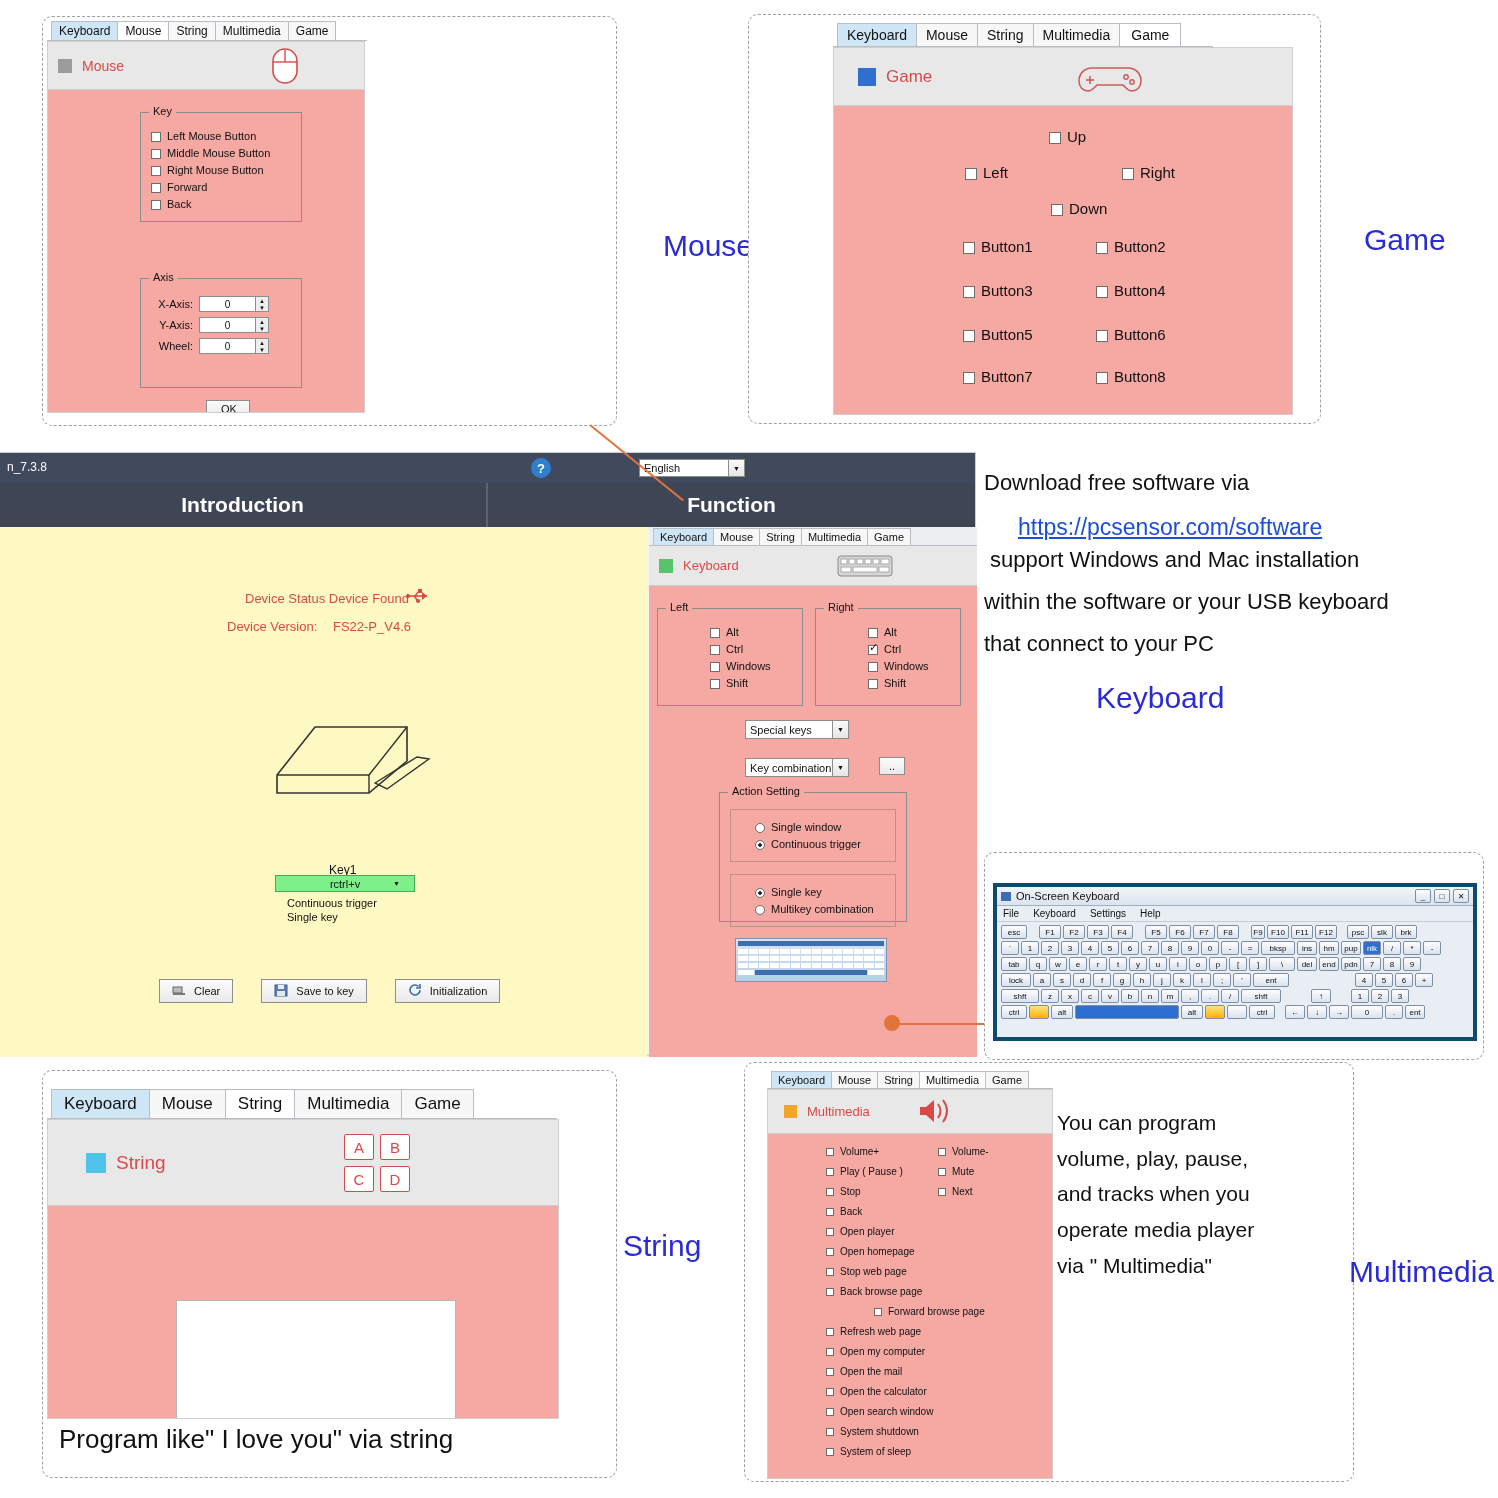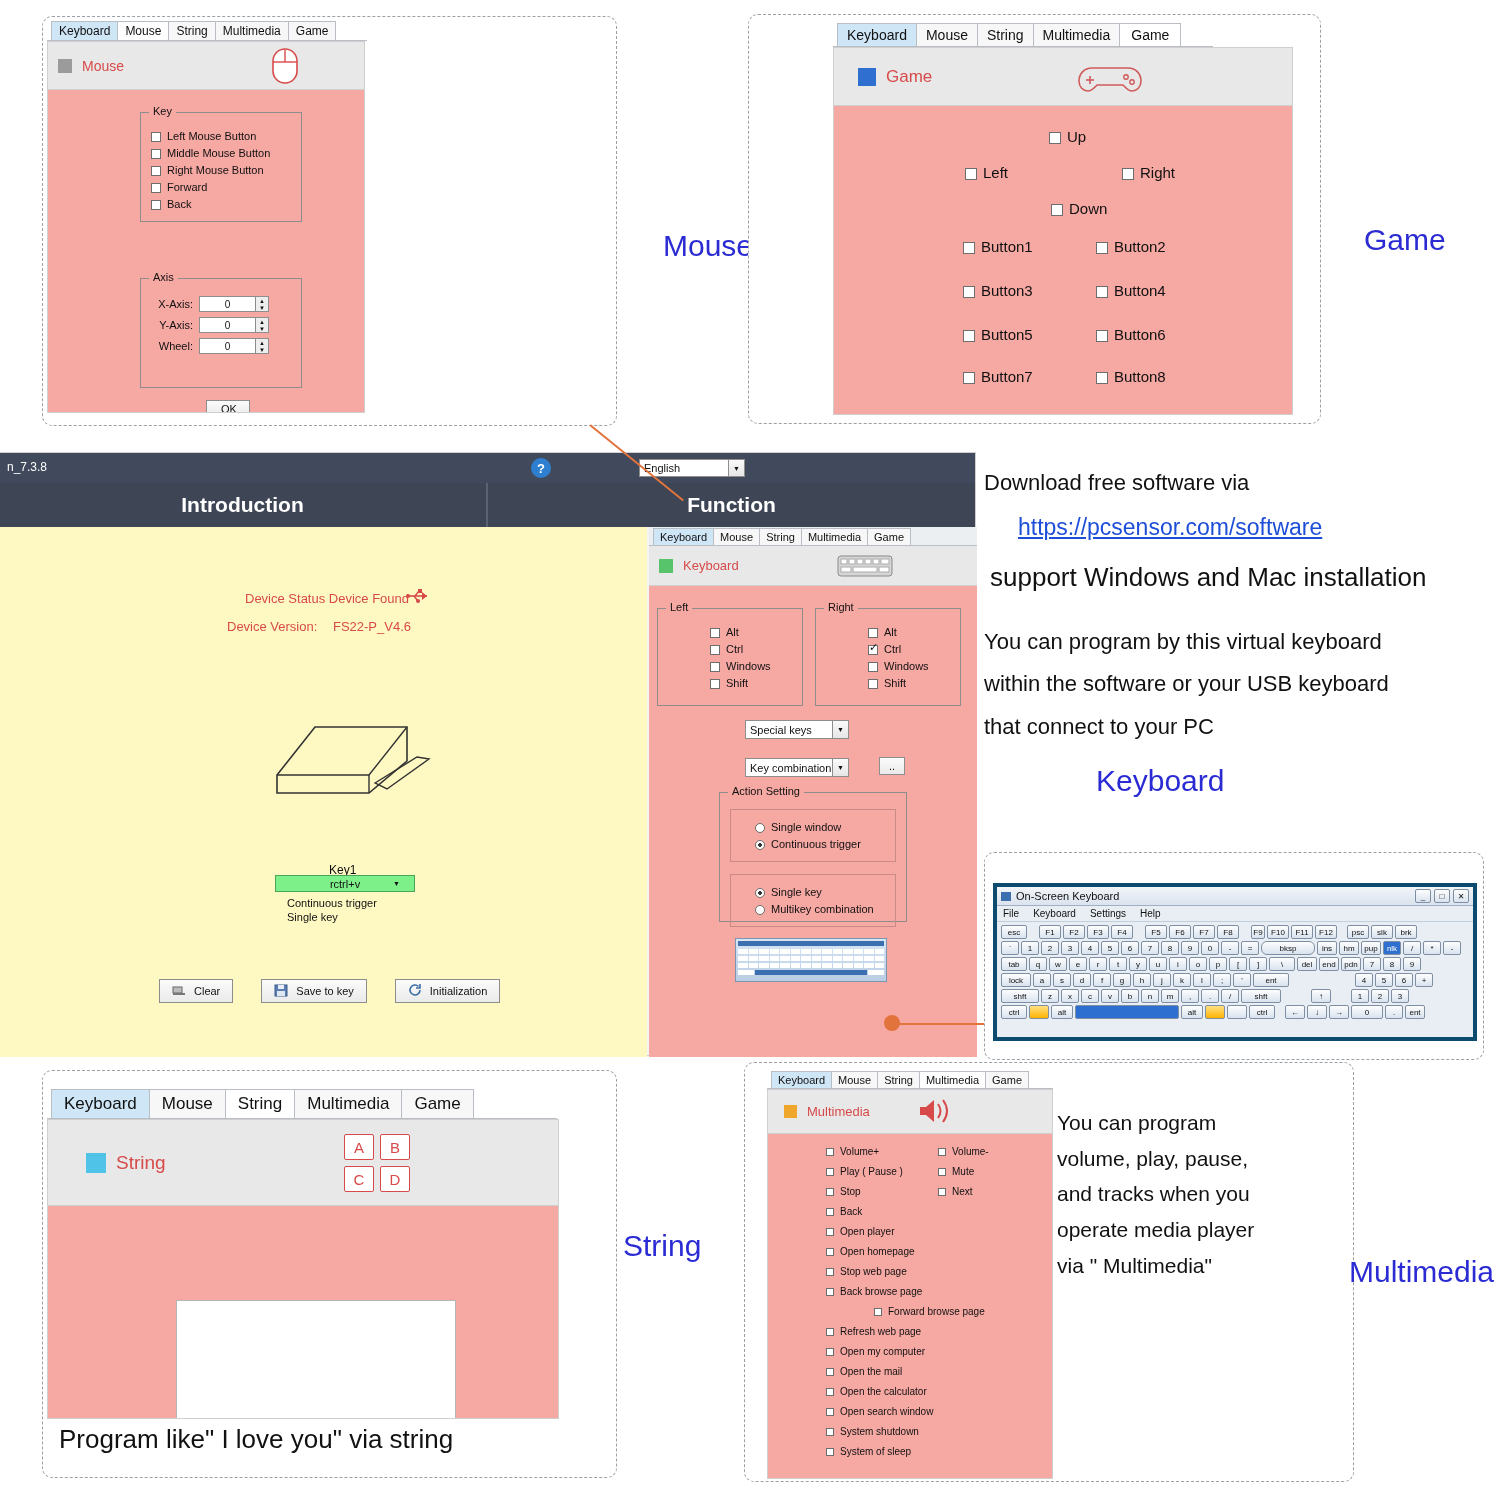--- a/index.html
+++ b/index.html
@@ -456,22 +456,21 @@
 </div>
 
 <div class="connector" style="left:590px; top:424px; width:120px; transform: rotate(39deg);"></div>
 
 <div class="dot" style="left:884px; top:1015px;"></div>
 <div class="connector" style="left:896px; top:1023px; width:96px;"></div>
 
 <div class="panel" style="left:984px; top:466px; width:512px;">
   <div class="note" style="font-size:22px;">Download free software via</div>
   <div class="link" style="margin-top:14px; display:block;">https://pcsensor.com/software</div>
-  <div class="note" style="font-size:26px; margin-top:16px; padding-left:6px;">support Windows and Mac installation</div>
-  <div class="note" style="font-size:22px; margin-top:28px;">You can program by this virtual keyboard</div>
+  <div class="note" style="font-size:22px; margin-top:2px; padding-left:6px;">support Windows and Mac installation</div>
   <div class="note" style="font-size:22px; margin-top:8px;">within the software or your USB keyboard</div>
   <div class="note" style="font-size:22px; margin-top:8px;">that connect to your PC</div>
   <div class="bigblue" style="margin-top:20px; margin-left:112px;">Keyboard</div>
 </div>
 
 <div class="panel dashed" style="left:984px; top:852px; width:500px; height:208px; background:#fff;">
   <div id="osk" style="position:absolute; left:8px; top:30px; width:484px; height:158px;">
     <div class="osk-title">
       <span style="display:inline-block;width:10px;height:9px;background:#3c6fb0;margin-right:5px;"></span>
       <span>On-Screen Keyboard</span>
@@ -520,21 +519,21 @@
         <span class="kk" style="width:18px;">3</span>
         <span class="kk" style="width:18px;">4</span>
         <span class="kk" style="width:18px;">5</span>
         <span class="kk" style="width:18px;">6</span>
         <span class="kk" style="width:18px;">7</span>
         <span class="kk" style="width:18px;">8</span>
         <span class="kk" style="width:18px;">9</span>
         <span class="kk" style="width:18px;">0</span>
         <span class="kk" style="width:18px;">-</span>
         <span class="kk" style="width:18px;">=</span>
-        <span class="kk" style="width:54px;border-radius:6px;">bksp</span>
+        <span class="kk" style="width:34px;">bksp</span>
         <span class="kk" style="width:20px;">ins</span>
         <span class="kk" style="width:20px;">hm</span>
         <span class="kk" style="width:20px;">pup</span>
         <span class="kk hl" style="width:18px;">nlk</span>
         <span class="kk" style="width:18px;">/</span>
         <span class="kk" style="width:18px;">*</span>
         <span class="kk" style="width:18px;">-</span>
       </div>
 
       <div style="display:flex; gap:2px;">

